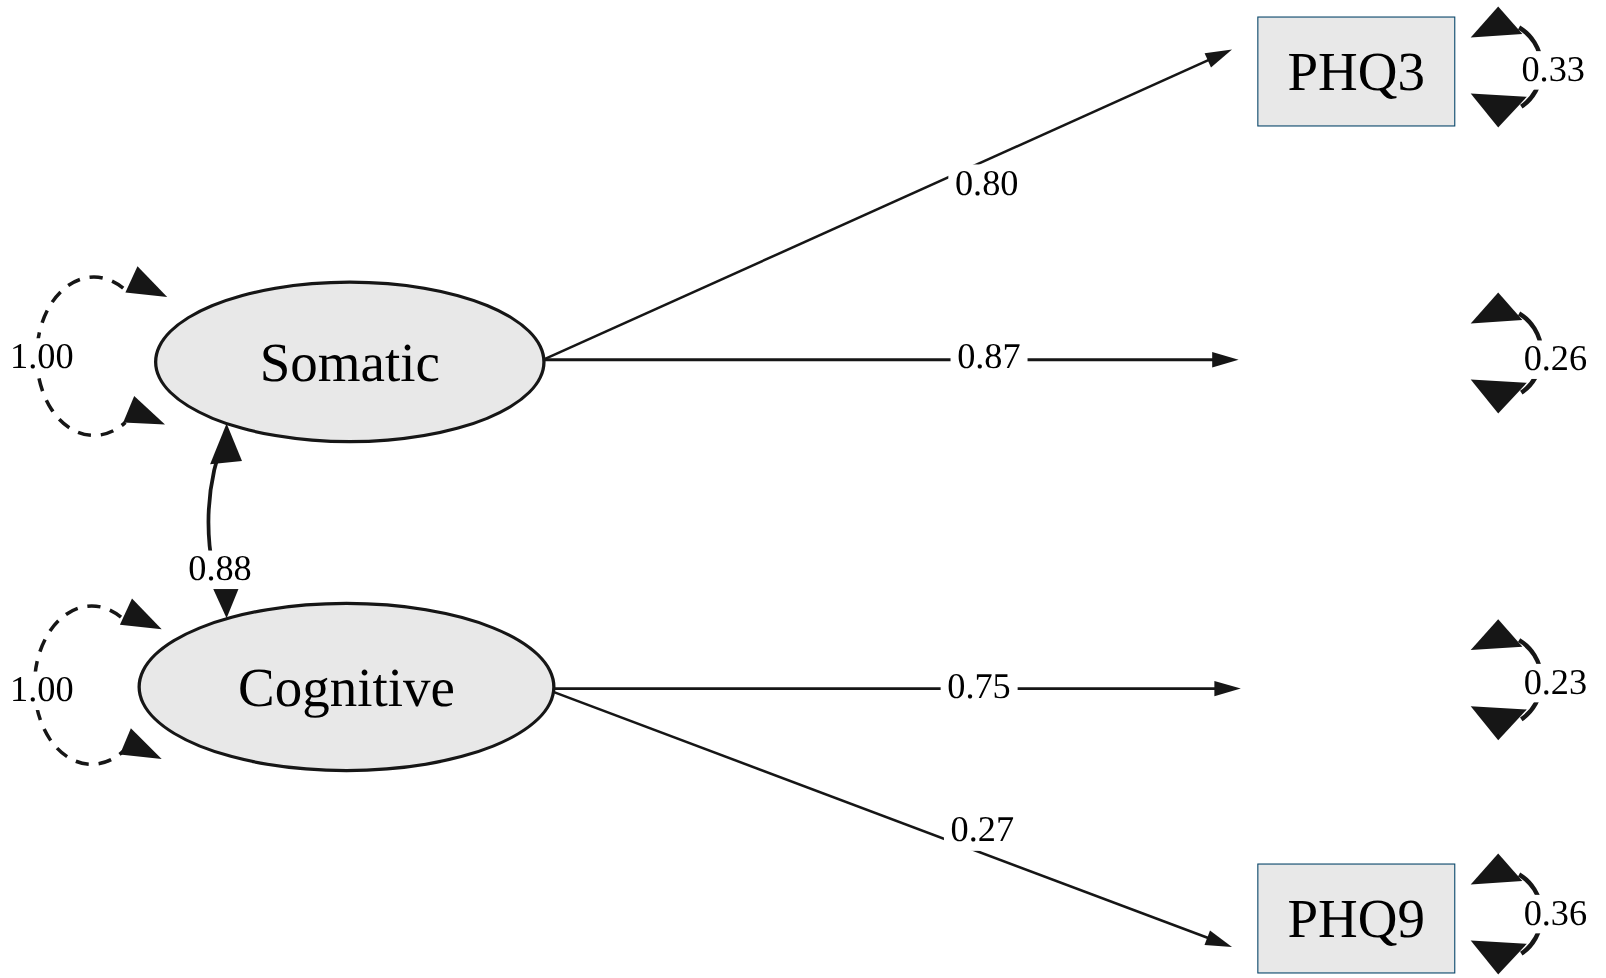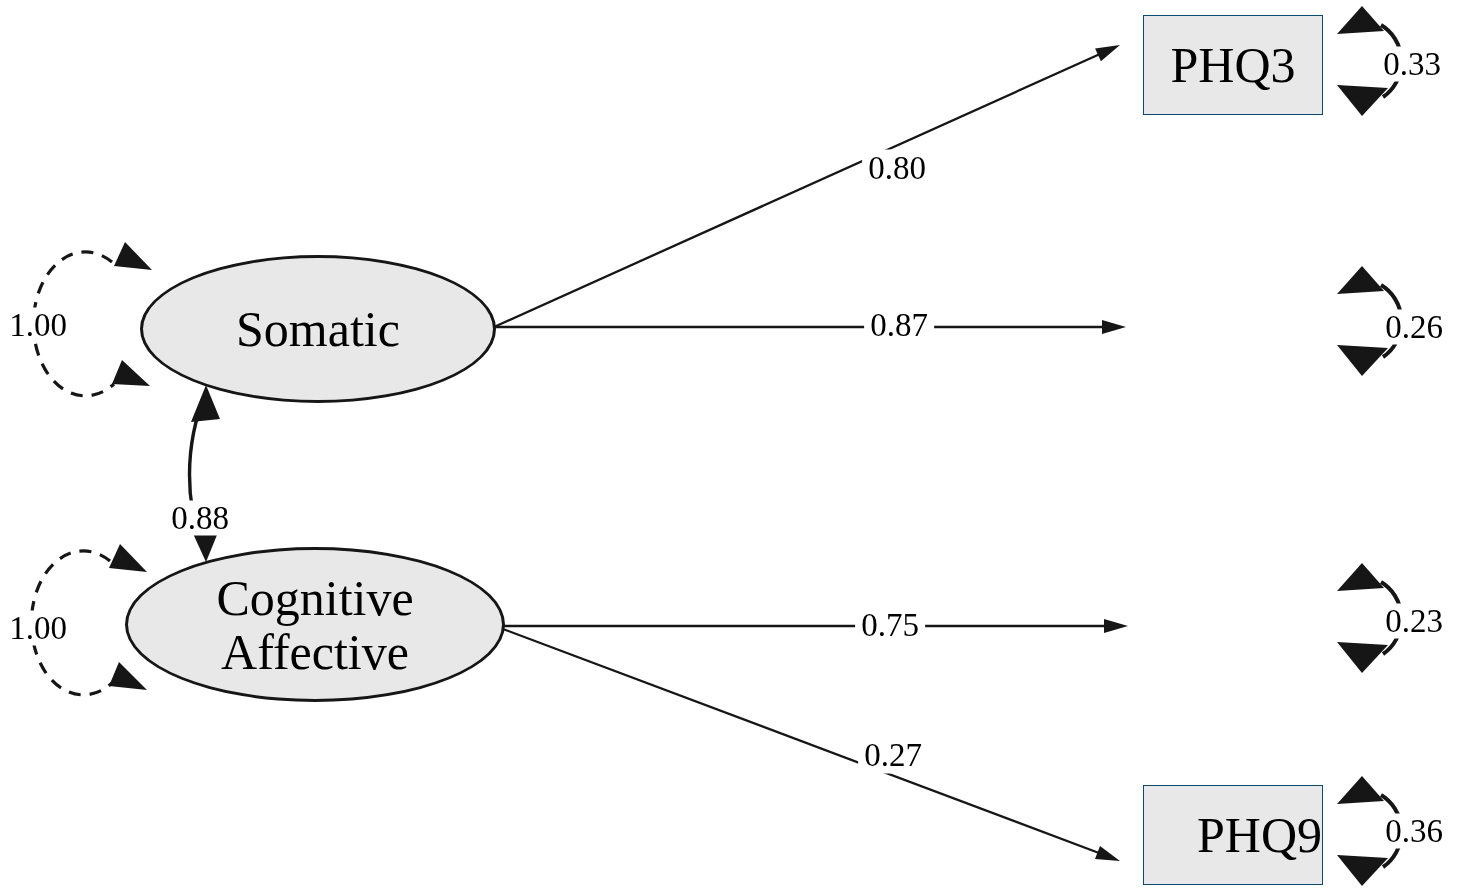--- a/index.html
+++ b/index.html
@@ -105,27 +105,26 @@
       <polygon points="1362,886 1337,855 1388,858" fill="#161616"></polygon>
     </g>
   </svg>
 
   <div class="ellipse" style="left:140px;top:255px;width:356px;height:148px;">
     <span>Somatic</span>
   </div>
 
   <div class="ellipse" style="left:125px;top:547px;width:380px;height:155px;font-family:Liberation Serif, serif;">
     <span>Cognitive</span>
-    <span>Affective</span>
   </div>
 
   <div class="box" style="left:1143px;top:15px;">
     <span>PHQ3</span>
   </div>
-  <div class="box" style="left:1143px;top:785px;justify-content:flex-end;">
+  <div class="box" style="left:1143px;top:785px;">
     <span>PHQ9</span>
   </div>
 
   <div class="lbl" style="left:897px;top:156px;margin-top:12px;">0.80</div>
   <div class="lbl" style="left:899px;top:325px;">0.87</div>
   <div class="lbl" style="left:890px;top:625px;">0.75</div>
   <div class="lbl" style="left:881px;top:755px;margin-left:12px;">0.27</div>
 
   <div class="lbl tight" style="left:200px;top:471px;margin-top:47px;">0.88</div>
 

